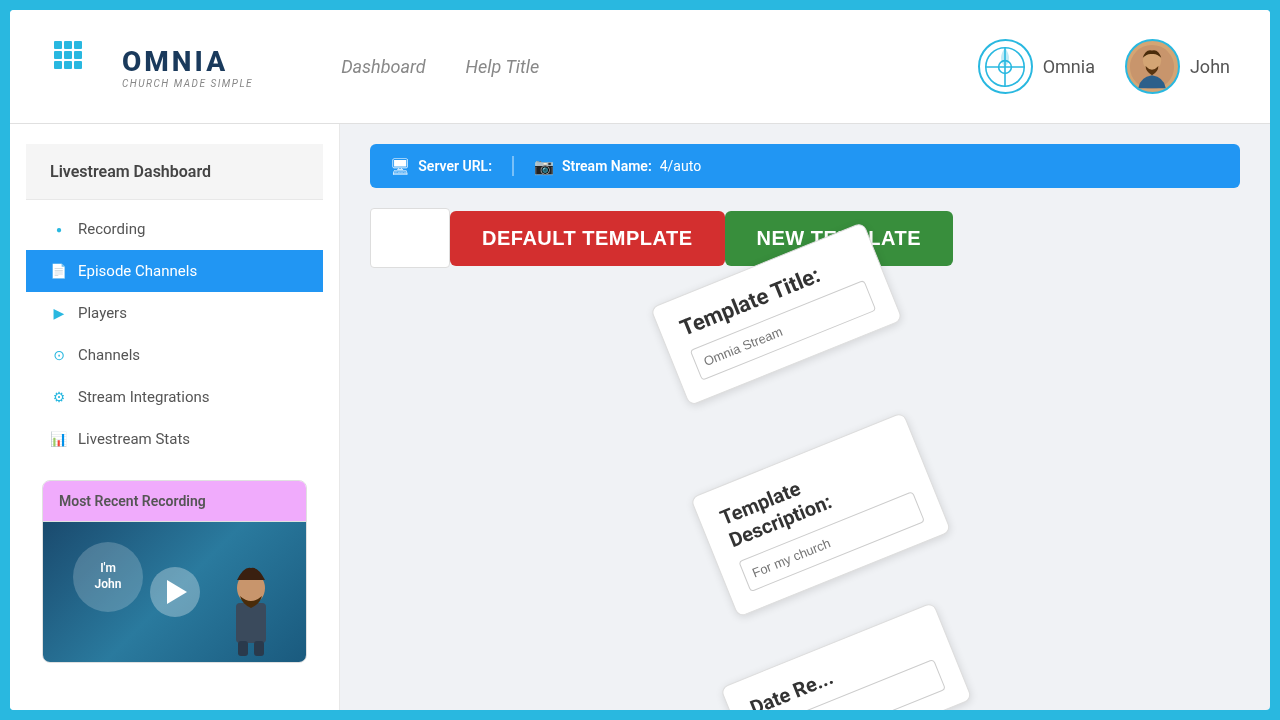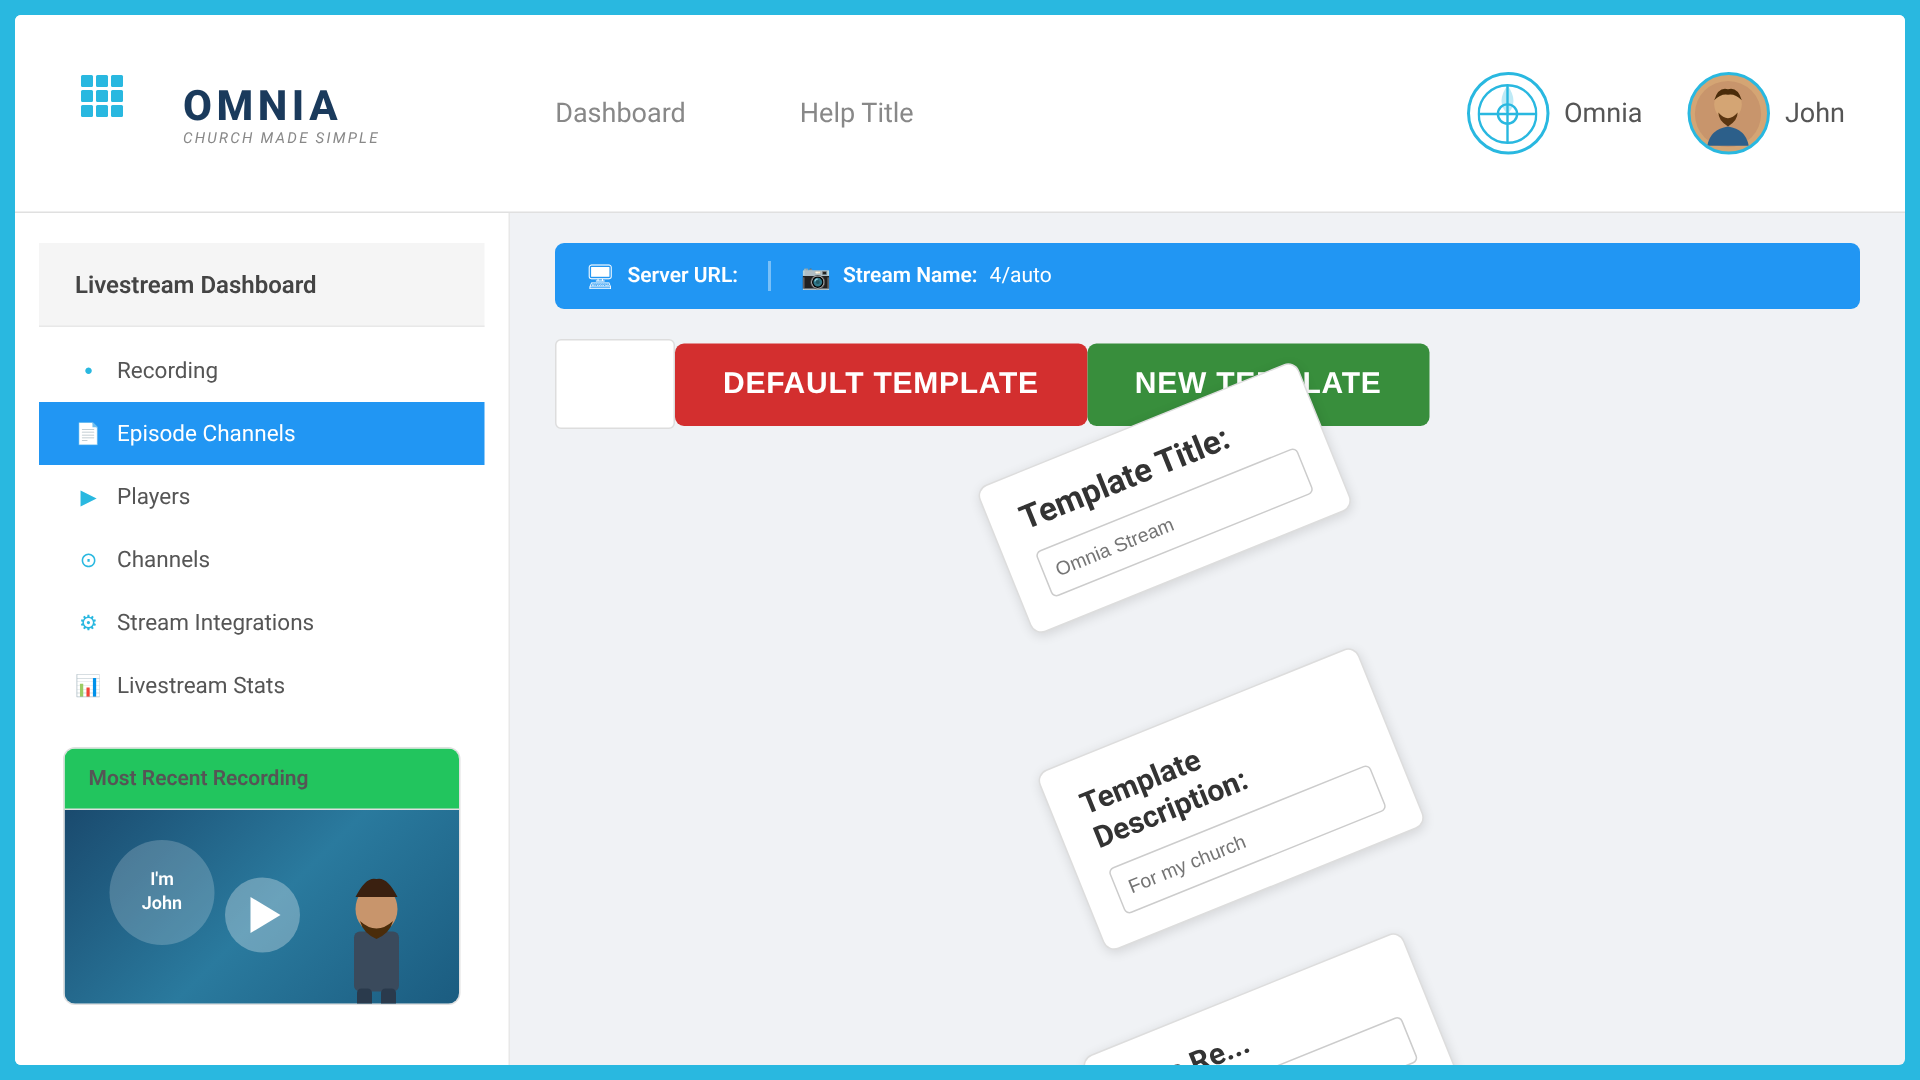--- a/index.html
+++ b/index.html
@@ -18,21 +18,21 @@
       border-radius: 4px;
       height: calc(100% - 20px);
       overflow: hidden;
       display: flex;
       flex-direction: column;
     }
 
     
     .top-nav {
       background: white;
-      height: 132px;
+      height: 114px;
       display: flex;
       align-items: center;
       padding: 0 40px;
       border-bottom: 1px solid #e0e0e0;
       flex-shrink: 0;
     }
 
     .logo-area {
       display: flex;
       align-items: center;
@@ -60,23 +60,24 @@
     .logo-tagline {
       font-size: 10px;
       color: #888;
       letter-spacing: 1.5px;
       text-transform: uppercase;
       font-style: italic;
     }
 
     .nav-links {
       display: flex;
-      gap: 76px;
+      gap: 40px;
       margin-right: auto;
-      margin-left: 57px;
+      margin-left: 28px;
+      font-style: italic;
     }
 
     .nav-link {
       font-size: 18px;
       color: #888;
       text-decoration: none;
       cursor: pointer;
     }
 
     .nav-right {
@@ -189,21 +190,21 @@
     }
 
     .most-recent-recording {
       margin: 20px 16px;
       border-radius: 8px;
       overflow: hidden;
       border: 1px solid #e0e0e0;
     }
 
     .recording-header {
-      background: #22c55e;
+      background: #f0abfc;
       padding: 12px 16px;
       font-size: 14px;
       font-weight: 600;
       color: #555;
       border-bottom: 1px solid #e0e0e0;
     }
 
     .recording-thumbnail {
       width: 100%;
       height: 140px;

